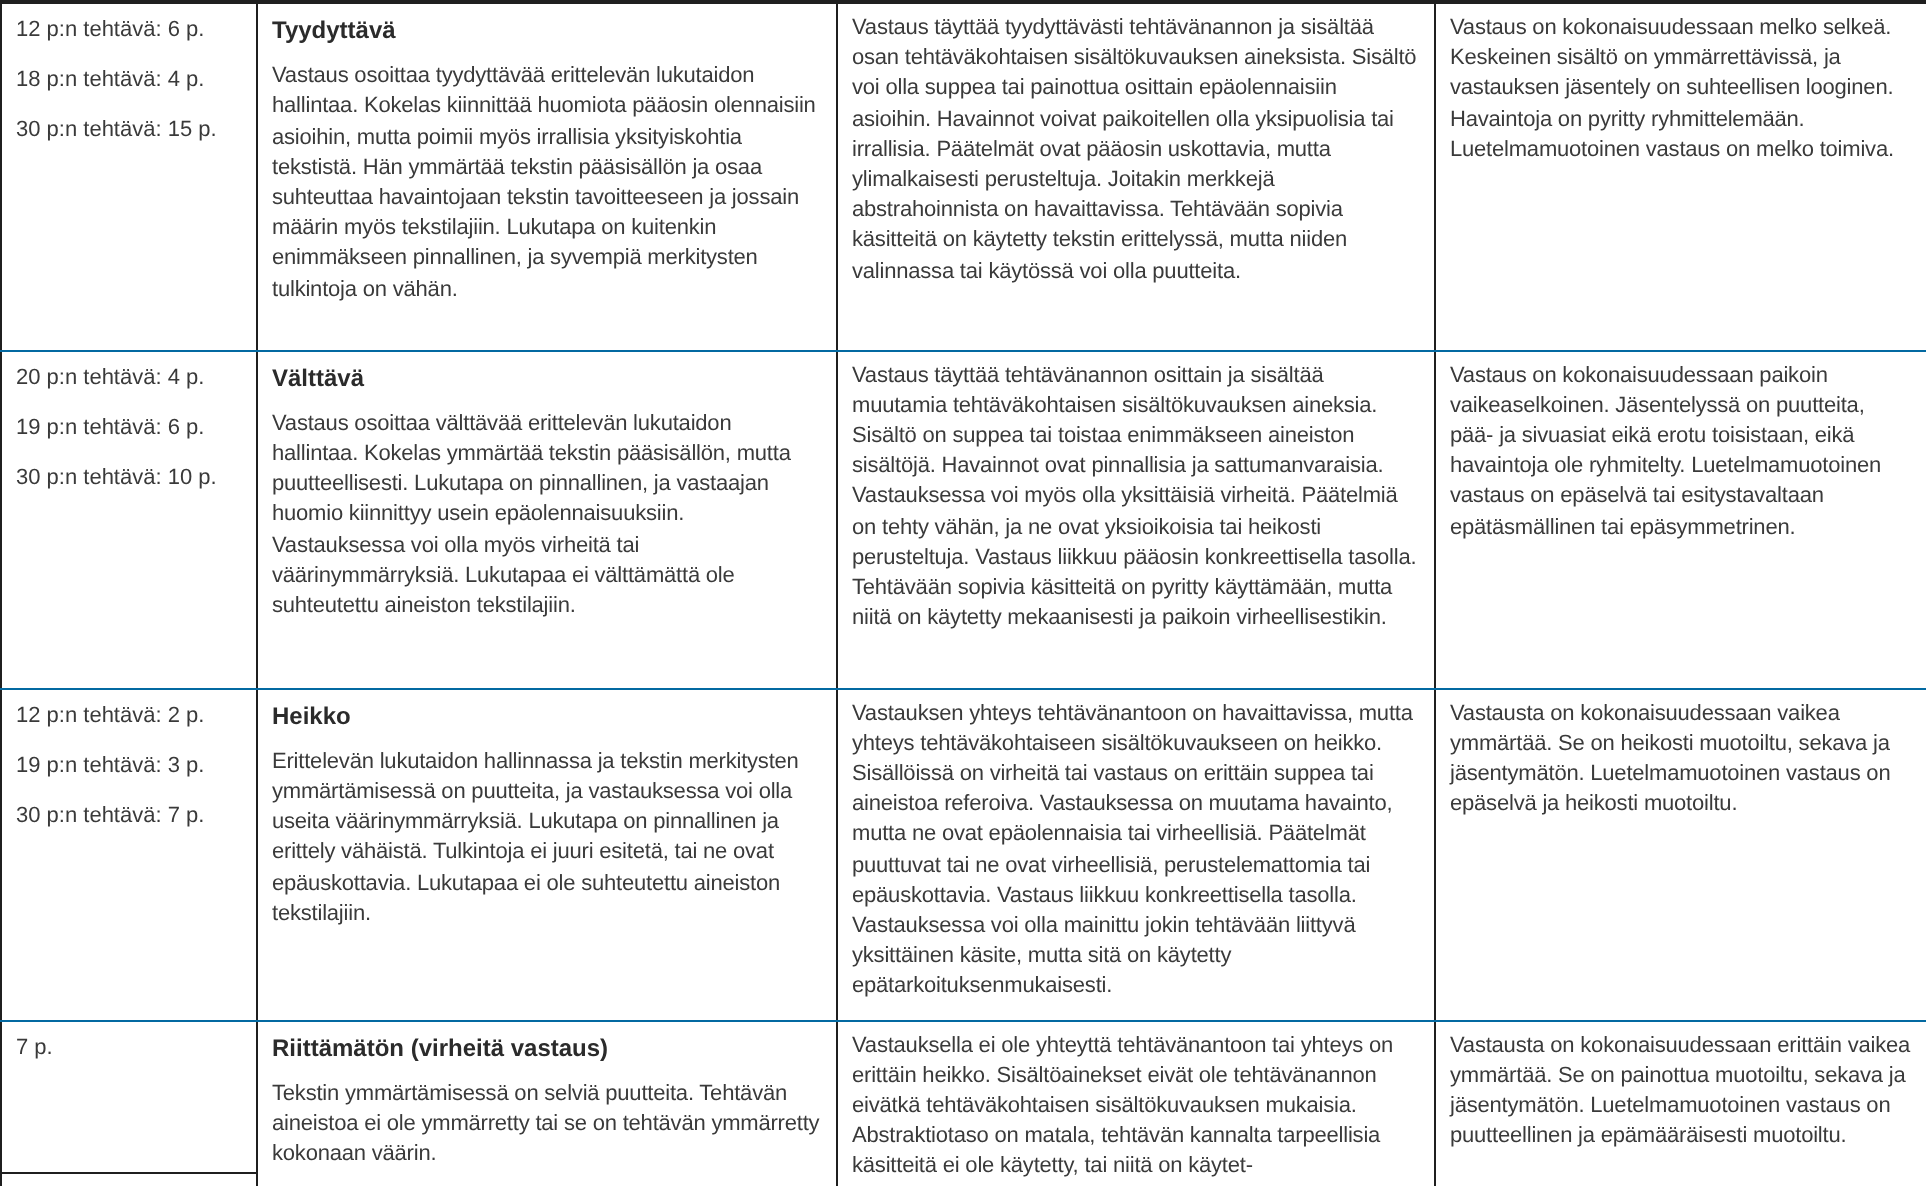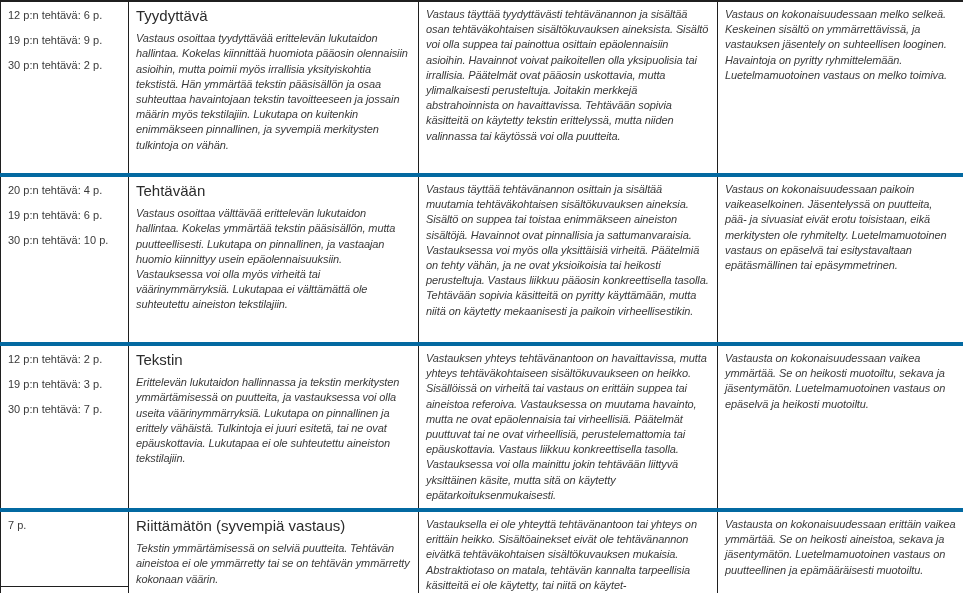--- a/index.html
+++ b/index.html
@@ -18,44 +18,43 @@
   table.rubric {
     border-collapse: collapse;
     table-layout: fixed;
     width: 964px;
     border-top: 2px solid #1f1f1f;
     border-left: 1px solid #1f1f1f;
   }
   table.rubric td {
     vertical-align: top;
     border-right: 1px solid #1f1f1f;
-    border-bottom: 4px solid #0369a1;
+    border-bottom: 1px solid #0369a1;
     padding: 5px 8px 4px 7px;
     font-size: 11px;
     line-height: 15.2px;
   }
   table.rubric td.last-col {
     border-right: none;
   }
   table.rubric tr.last-row td {
     border-bottom: none;
   }
   .pline {
     margin: 1px 0 10px 0;
     white-space: nowrap;
   }
   .gtitle {
-    font-weight: normal;
-    font-size: 15px;
+    font-weight: bold;
+    font-size: 12px;
     color: #2b2b2b;
     margin: 1px 0 8px 0;
   }
   .body-text {
     letter-spacing: -0.1px;
-    font-style: italic;
   }
   
   .artifact-line {
     position: absolute;
     left: 0;
     top: 586px;
     width: 129px;
     height: 1px;
     background: #1f1f1f;
   }
@@ -67,79 +66,79 @@
   <colgroup>
     <col style="width:128px">
     <col style="width:290px">
     <col style="width:299px">
     <col style="width:247px">
   </colgroup>
   <tbody>
     <tr style="height:174px">
       <td>
         <div class="pline">12 p:n tehtävä: 6 p.</div>
-        <div class="pline">19 p:n tehtävä: 9 p.</div>
-        <div class="pline">30 p:n tehtävä: 2 p.</div>
+        <div class="pline">18 p:n tehtävä: 4 p.</div>
+        <div class="pline">30 p:n tehtävä: 15 p.</div>
       </td>
       <td>
         <div class="gtitle">Tyydyttävä</div>
         <div class="body-text">Vastaus osoittaa tyydyttävää erittelevän lukutaidon hallintaa. Kokelas kiinnittää huomiota pääosin olennaisiin asioihin, mutta poimii myös irrallisia yksityiskohtia tekstistä. Hän ymmärtää tekstin pääsisällön ja osaa suhteuttaa havaintojaan tekstin tavoitteeseen ja jossain määrin myös tekstilajiin. Lukutapa on kuitenkin enimmäkseen pinnallinen, ja syvempiä merkitysten tulkintoja on vähän.</div>
       </td>
       <td>
         <div class="body-text">Vastaus täyttää tyydyttävästi tehtävänannon ja sisältää osan tehtäväkohtaisen sisältökuvauksen aineksista. Sisältö voi olla suppea tai painottua osittain epäolennaisiin asioihin. Havainnot voivat paikoitellen olla yksipuolisia tai irrallisia. Päätelmät ovat pääosin uskottavia, mutta ylimalkaisesti perusteltuja. Joitakin merkkejä abstrahoinnista on havaittavissa. Tehtävään sopivia käsitteitä on käytetty tekstin erittelyssä, mutta niiden valinnassa tai käytössä voi olla puutteita.</div>
       </td>
       <td class="last-col">
         <div class="body-text">Vastaus on kokonaisuudessaan melko selkeä. Keskeinen sisältö on ymmärrettävissä, ja vastauksen jäsentely on suhteellisen looginen. Havaintoja on pyritty ryhmittelemään. Luetelmamuotoinen vastaus on melko toimiva.</div>
       </td>
     </tr>
     <tr style="height:169px">
       <td>
         <div class="pline">20 p:n tehtävä: 4 p.</div>
         <div class="pline">19 p:n tehtävä: 6 p.</div>
         <div class="pline">30 p:n tehtävä: 10 p.</div>
       </td>
       <td>
-        <div class="gtitle">Tehtävään</div>
+        <div class="gtitle">Välttävä</div>
         <div class="body-text">Vastaus osoittaa välttävää erittelevän lukutaidon hallintaa. Kokelas ymmärtää tekstin pääsisällön, mutta puutteellisesti. Lukutapa on pinnallinen, ja vastaajan huomio kiinnittyy usein epäolennaisuuksiin. Vastauksessa voi olla myös virheitä tai väärinymmärryksiä. Lukutapaa ei välttämättä ole suhteutettu aineiston tekstilajiin.</div>
       </td>
       <td>
         <div class="body-text">Vastaus täyttää tehtävänannon osittain ja sisältää muutamia tehtäväkohtaisen sisältökuvauksen aineksia. Sisältö on suppea tai toistaa enimmäkseen aineiston sisältöjä. Havainnot ovat pinnallisia ja sattumanvaraisia. Vastauksessa voi myös olla yksittäisiä virheitä. Päätelmiä on tehty vähän, ja ne ovat yksioikoisia tai heikosti perusteltuja. Vastaus liikkuu pääosin konkreettisella tasolla. Tehtävään sopivia käsitteitä on pyritty käyttämään, mutta niitä on käytetty mekaanisesti ja paikoin virheellisestikin.</div>
       </td>
       <td class="last-col">
-        <div class="body-text">Vastaus on kokonaisuudessaan paikoin vaikeaselkoinen. Jäsentelyssä on puutteita, pää- ja sivuasiat eivät erotu toisistaan, eikä merkitysten ole ryhmitelty. Luetelmamuotoinen vastaus on epäselvä tai esitystavaltaan epätäsmällinen tai epäsymmetrinen.</div>
+        <div class="body-text">Vastaus on kokonaisuudessaan paikoin vaikeaselkoinen. Jäsentelyssä on puutteita, pää- ja sivuasiat eikä erotu toisistaan, eikä havaintoja ole ryhmitelty. Luetelmamuotoinen vastaus on epäselvä tai esitystavaltaan epätäsmällinen tai epäsymmetrinen.</div>
       </td>
     </tr>
     <tr style="height:166px">
       <td>
         <div class="pline">12 p:n tehtävä: 2 p.</div>
         <div class="pline">19 p:n tehtävä: 3 p.</div>
         <div class="pline">30 p:n tehtävä: 7 p.</div>
       </td>
       <td>
-        <div class="gtitle">Tekstin</div>
+        <div class="gtitle">Heikko</div>
         <div class="body-text">Erittelevän lukutaidon hallinnassa ja tekstin merkitysten ymmärtämisessä on puutteita, ja vastauksessa voi olla useita väärinymmärryksiä. Lukutapa on pinnallinen ja erittely vähäistä. Tulkintoja ei juuri esitetä, tai ne ovat epäuskottavia. Lukutapaa ei ole suhteutettu aineiston tekstilajiin.</div>
       </td>
       <td>
         <div class="body-text">Vastauksen yhteys tehtävänantoon on havaittavissa, mutta yhteys tehtäväkohtaiseen sisältökuvaukseen on heikko. Sisällöissä on virheitä tai vastaus on erittäin suppea tai aineistoa referoiva. Vastauksessa on muutama havainto, mutta ne ovat epäolennaisia tai virheellisiä. Päätelmät puuttuvat tai ne ovat virheellisiä, perustelemattomia tai epäuskottavia. Vastaus liikkuu konkreettisella tasolla. Vastauksessa voi olla mainittu jokin tehtävään liittyvä yksittäinen käsite, mutta sitä on käytetty epätarkoituksenmukaisesti.</div>
       </td>
       <td class="last-col">
         <div class="body-text">Vastausta on kokonaisuudessaan vaikea ymmärtää. Se on heikosti muotoiltu, sekava ja jäsentymätön. Luetelmamuotoinen vastaus on epäselvä ja heikosti muotoiltu.</div>
       </td>
     </tr>
     <tr class="last-row" style="height:100px">
       <td>
         <div class="pline">7 p.</div>
       </td>
       <td>
-        <div class="gtitle">Riittämätön (syvempiä vastaus)</div>
+        <div class="gtitle">Riittämätön (virheitä vastaus)</div>
         <div class="body-text">Tekstin ymmärtämisessä on selviä puutteita. Tehtävän aineistoa ei ole ymmärretty tai se on tehtävän ymmärretty kokonaan väärin.</div>
       </td>
       <td>
         <div class="body-text">Vastauksella ei ole yhteyttä tehtävänantoon tai yhteys on erittäin heikko. Sisältöainekset eivät ole tehtävänannon eivätkä tehtäväkohtaisen sisältökuvauksen mukaisia. Abstraktiotaso on matala, tehtävän kannalta tarpeellisia käsitteitä ei ole käytetty, tai niitä on käytet-</div>
       </td>
       <td class="last-col">
-        <div class="body-text">Vastausta on kokonaisuudessaan erittäin vaikea ymmärtää. Se on heikosti aineistoa, sekava ja jäsentymätön. Luetelmamuotoinen vastaus on puutteellinen ja epämääräisesti muotoiltu.</div>
+        <div class="body-text">Vastausta on kokonaisuudessaan erittäin vaikea ymmärtää. Se on painottua muotoiltu, sekava ja jäsentymätön. Luetelmamuotoinen vastaus on puutteellinen ja epämääräisesti muotoiltu.</div>
       </td>
     </tr>
   </tbody>
 </table>
 
 <div class="artifact-line"></div>
 
 </body></html>

